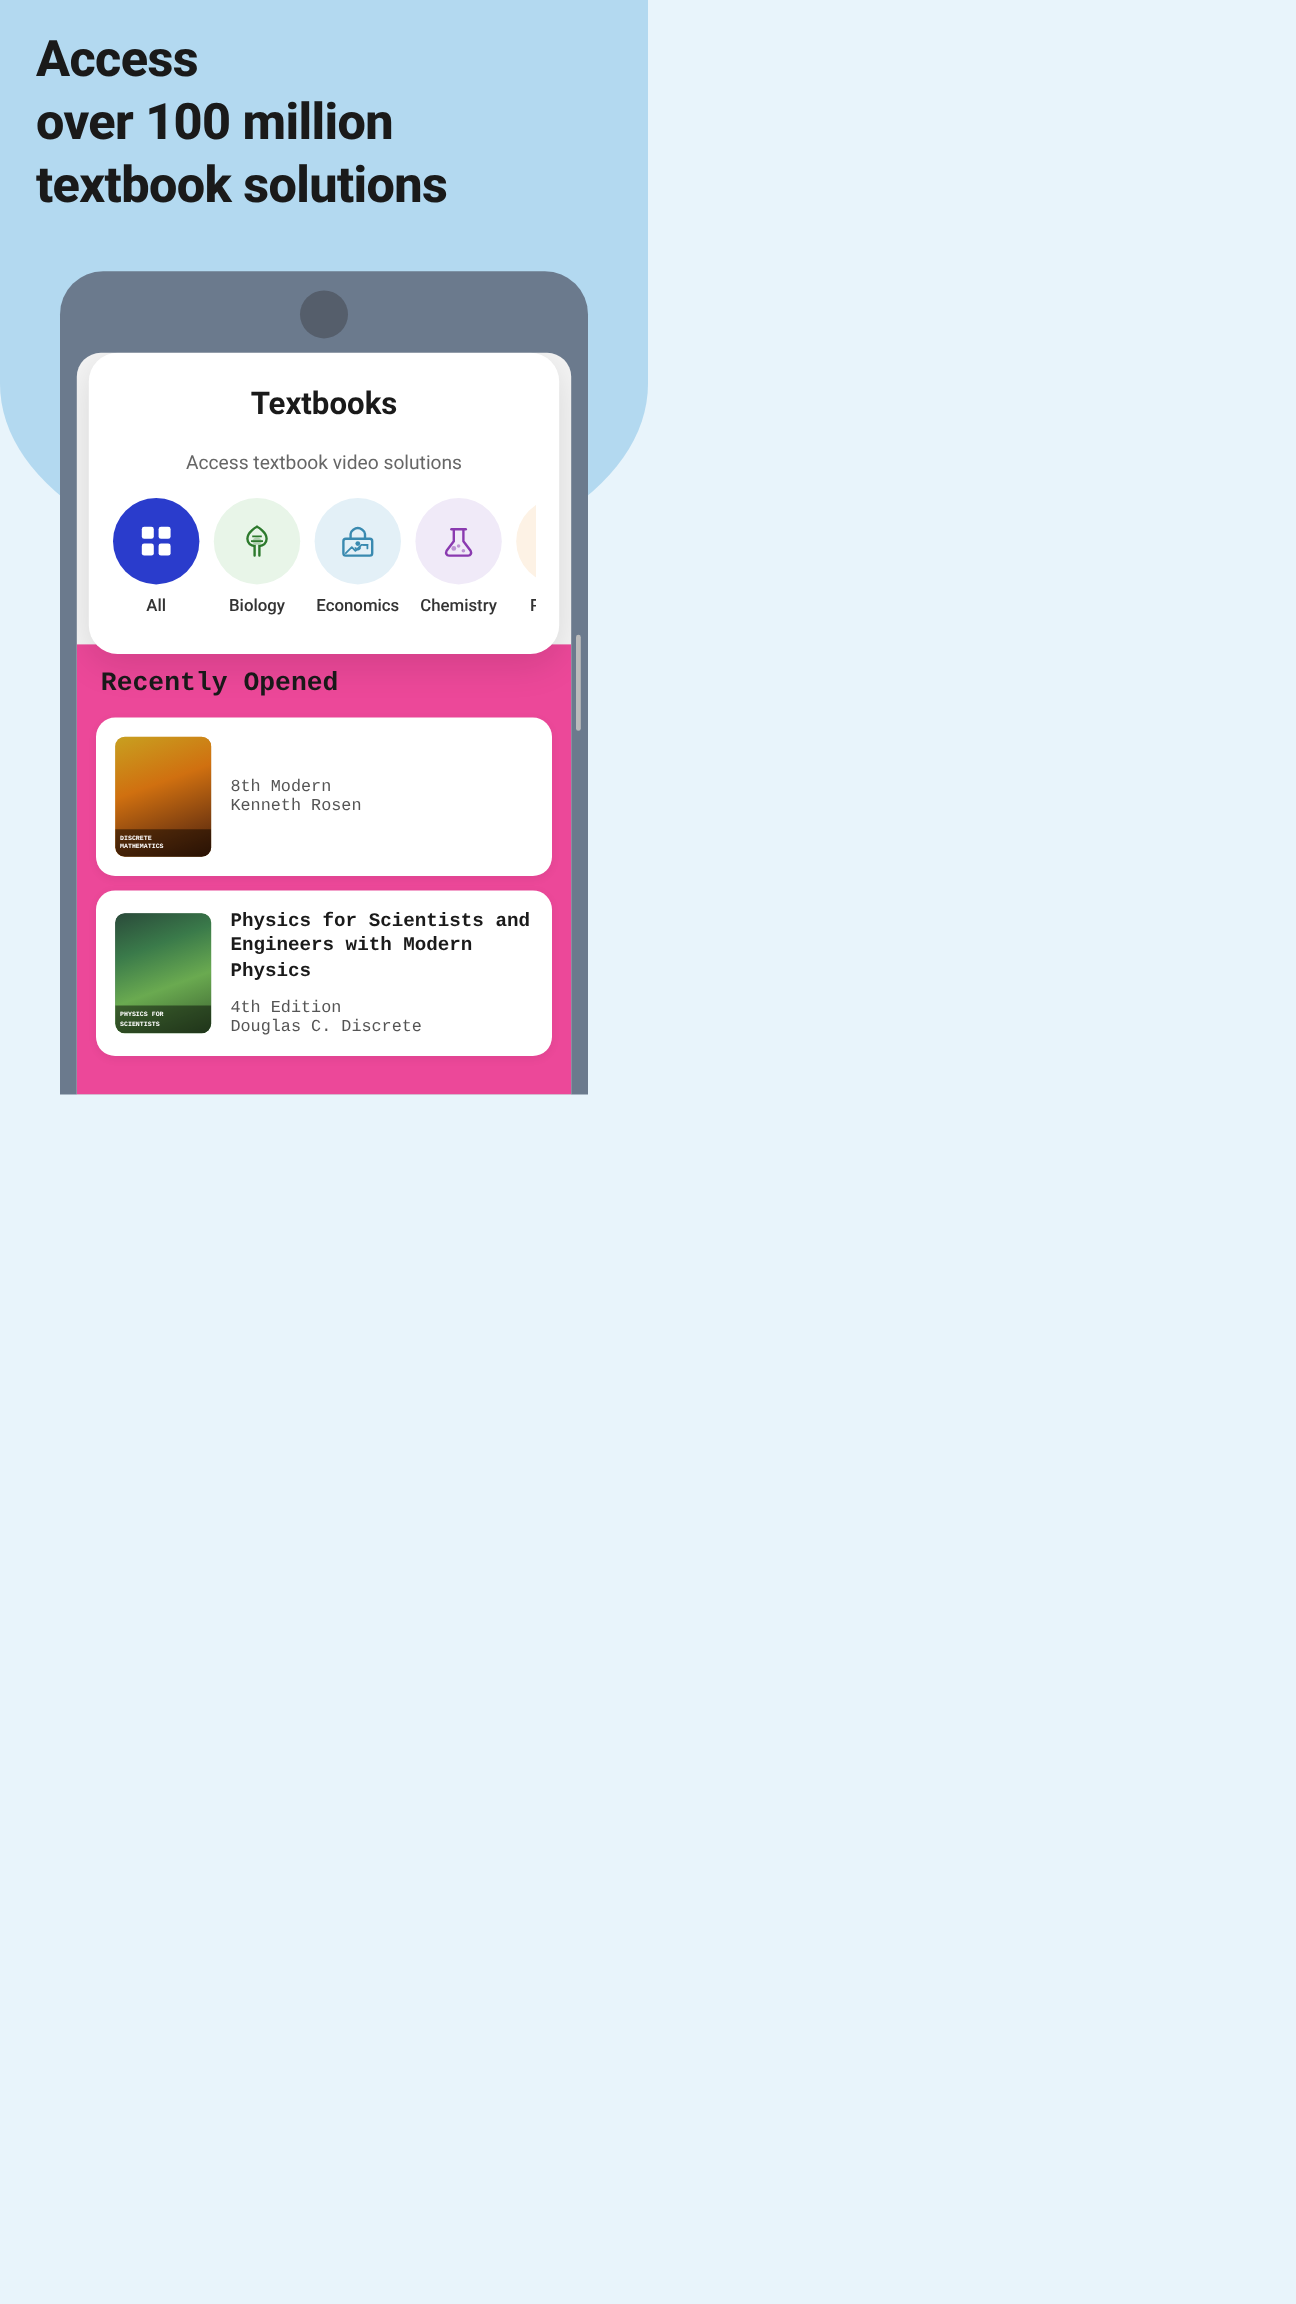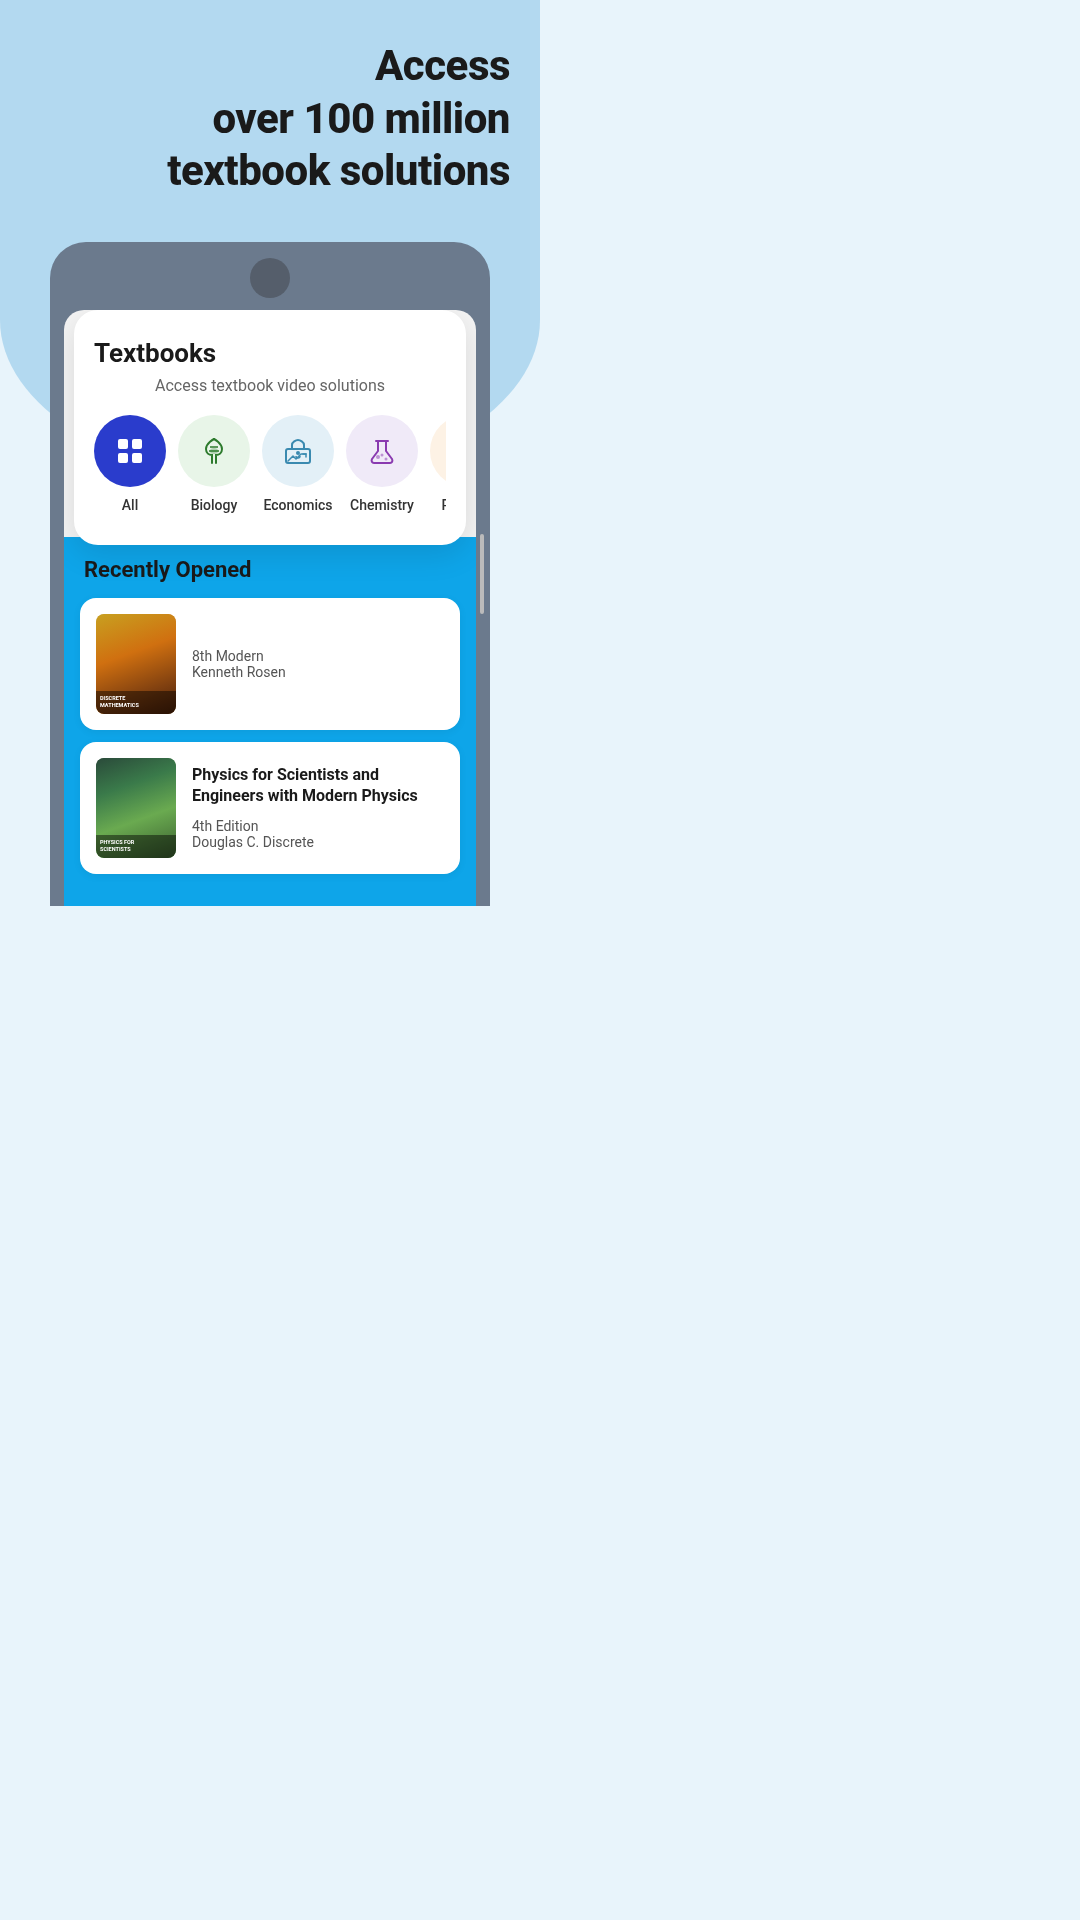--- a/index.html
+++ b/index.html
@@ -19,22 +19,22 @@
       top: 0; left: 0; right: 0;
       height: 480px;
       background: #b3d9f0;
       border-radius: 0 0 60% 60% / 0 0 40% 40%;
       z-index: 0;
     }
 
     .hero-section {
       position: relative;
       z-index: 1;
-      padding: 40px 30px 20px;
-      text-align: right;
+      padding: 24px 30px 20px;
+      text-align: left;
     }
 
     .hero-title {
       font-size: 42px;
       font-weight: 800;
       line-height: 1.25;
       color: #1a1a1a;
       letter-spacing: -0.5px;
     }
 
@@ -74,24 +74,25 @@
       background: #ffffff;
       border-radius: 24px;
       padding: 28px 20px 24px;
       margin: 0 10px;
       position: relative;
       z-index: 3;
       box-shadow: 0 8px 32px rgba(0,0,0,0.12);
     }
 
     .card-title {
+      text-align: center;
       font-size: 26px;
       font-weight: 700;
       color: #1a1a1a;
-      margin-bottom: 8px;
+      margin-bottom: 24px;
     }
 
     .card-subtitle {
       text-align: center;
       font-size: 16px;
       color: #666;
       margin-bottom: 20px;
     }
 
     
@@ -131,25 +132,26 @@
     }
 
     .icon-all { background: #2a3ccc; }
     .icon-biology { background: #e8f5e8; }
     .icon-economics { background: #e3f0f7; }
     .icon-chemistry { background: #f0eaf8; }
     .icon-physics { background: #fdf2e5; }
 
     
     .bottom-section {
-      background: #0ea5e9;
+      background: #ec4899;
       padding: 20px 16px;
       margin-top: -8px;
       position: relative;
       z-index: 2;
+      font-family: Liberation Mono, monospace;
     }
 
     .section-title {
       font-size: 22px;
       font-weight: 700;
       color: #1a1a1a;
       margin-bottom: 16px;
       padding-left: 4px;
     }
 

